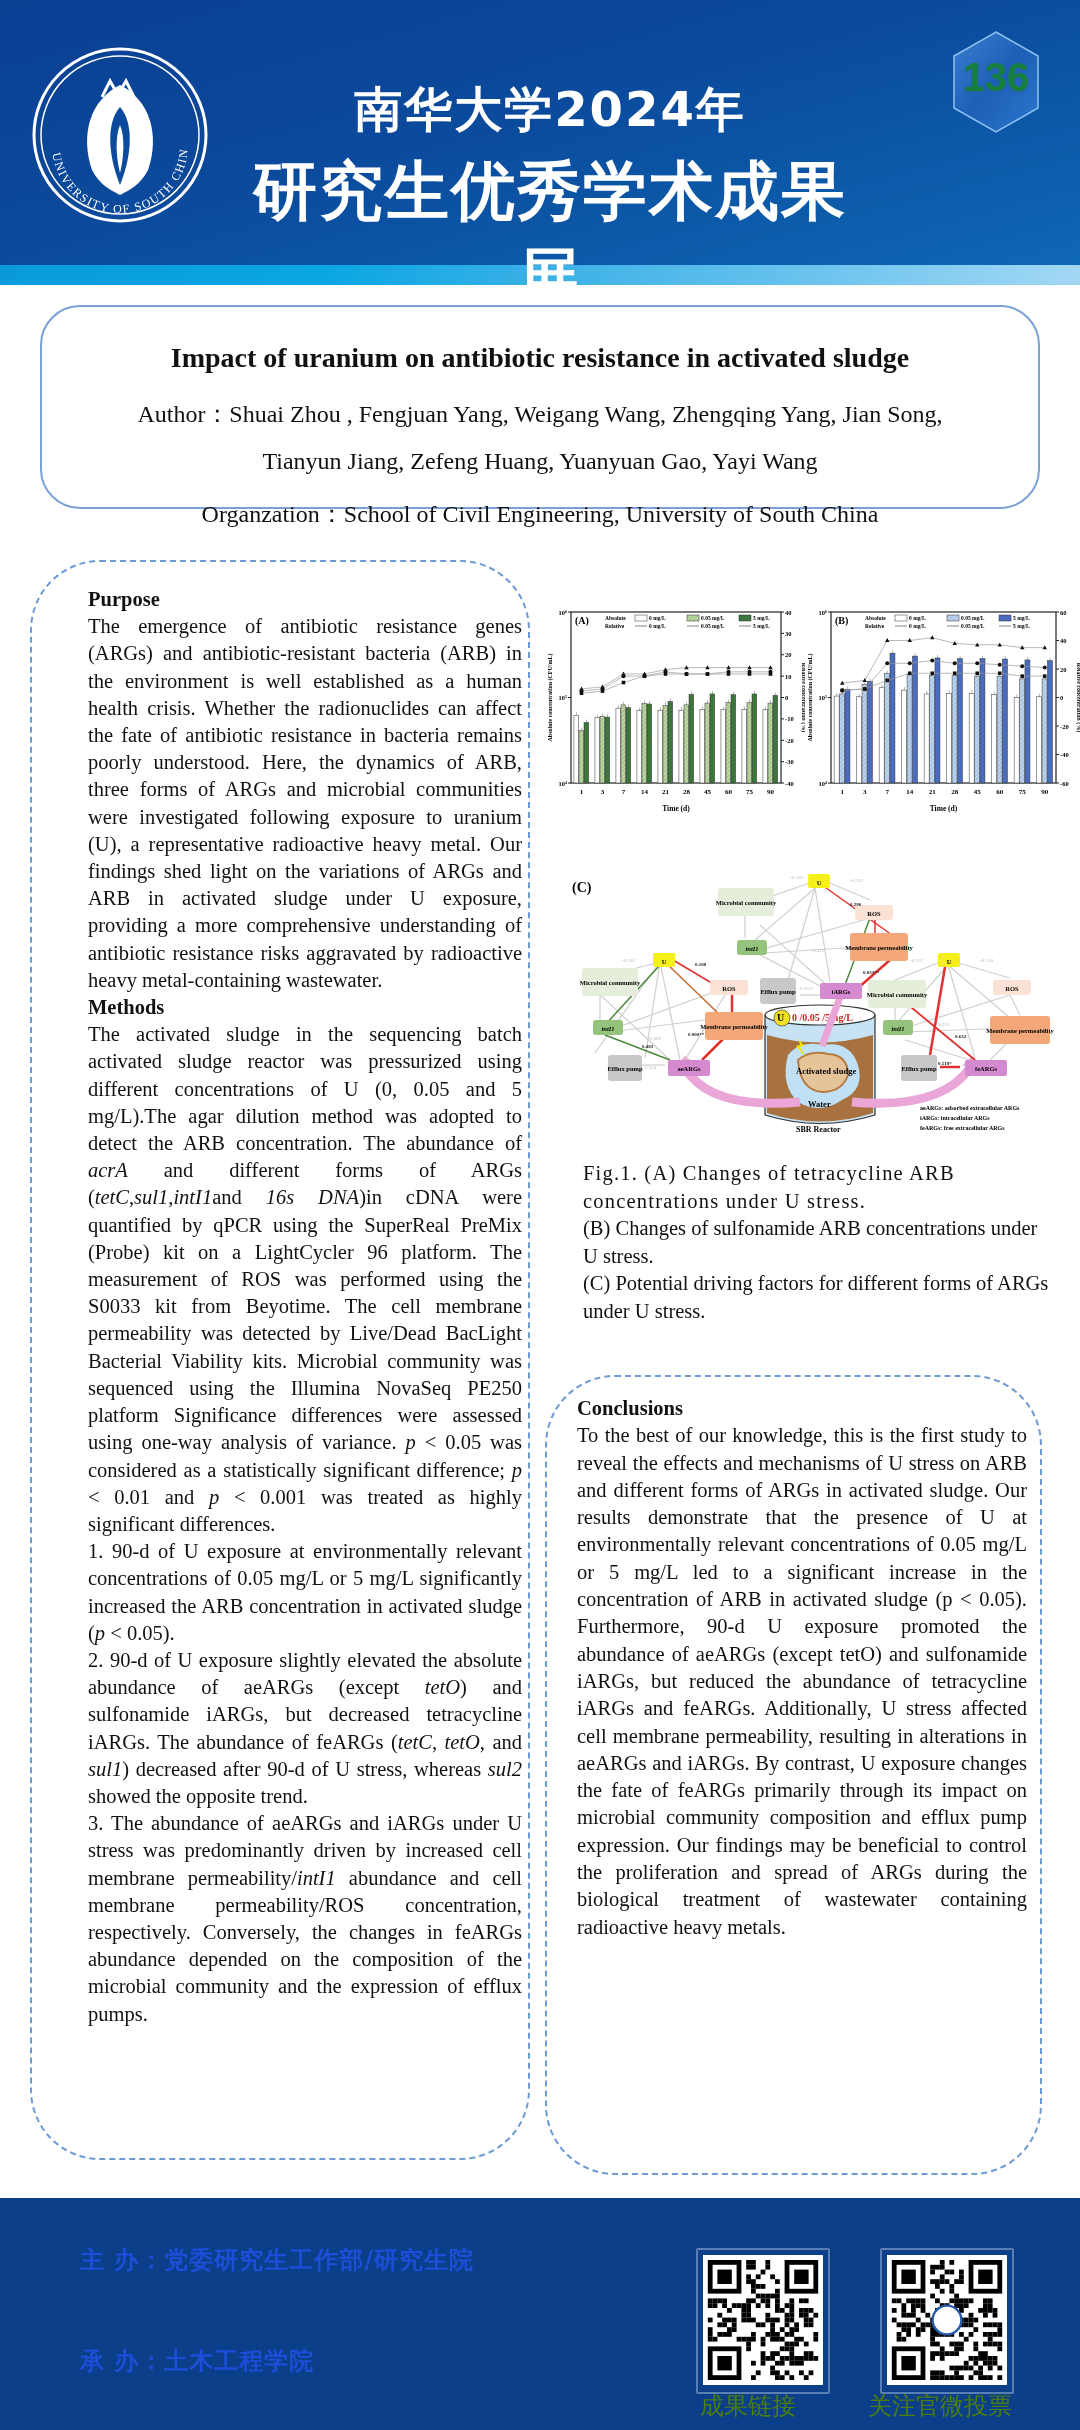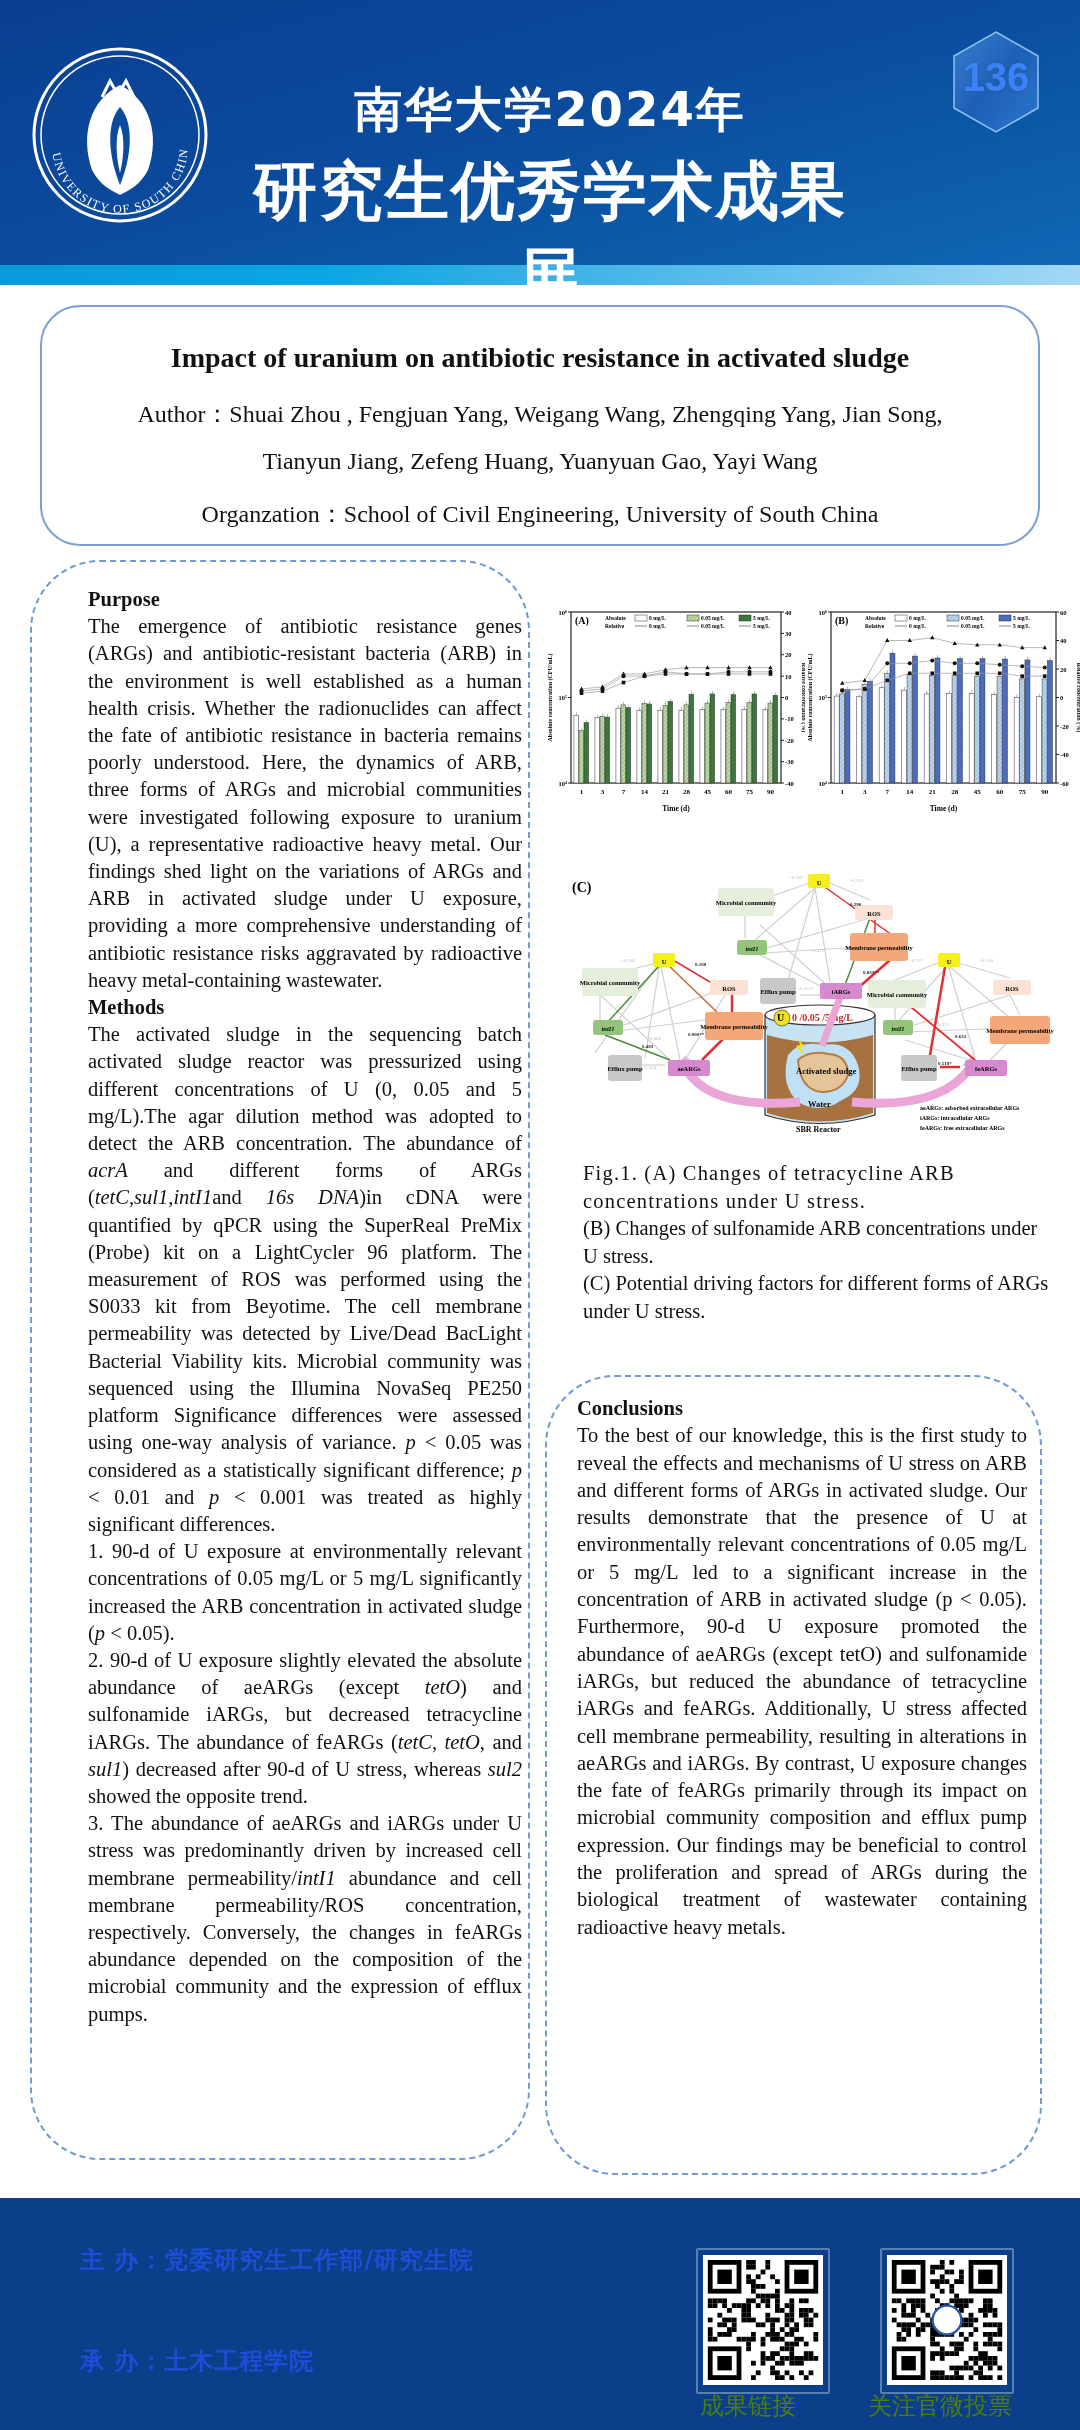--- a/index.html
+++ b/index.html
@@ -11,25 +11,25 @@
     background: linear-gradient(165deg, #0a3f92 0%, #0b4a9c 45%, #0c5aa9 75%, #0f68b5 100%); }
   .header-stripe { position: absolute; left: 0; top: 265px; width: 1080px; height: 20px;
     background: linear-gradient(90deg, #0a9ad9 0%, #0aa6e3 30%, #3ab0e6 50%, #6ac3ee 75%, #a3d8f4 100%); }
   .logo { position: absolute; left: 30px; top: 45px; width: 180px; height: 180px; }
   .title-cn { position: absolute; left: 240px; width: 620px; text-align: center; color: #fff;
     font-family: "DejaVu Sans", sans-serif; font-weight: bold; letter-spacing: 2px; }
   .title-cn.l1 { top: 78px; font-size: 48px; }
   .title-cn.l2 { top: 148px; font-size: 64px; }
   .badge { position: absolute; left: 950px; top: 30px; width: 92px; height: 105px; }
   .badge-num { position: absolute; left: 950px; top: 55px; width: 92px; text-align: center;
-    font-family: "Liberation Sans", sans-serif; font-weight: bold; font-size: 40px; color: #3b82f6;
+    font-family: "Liberation Sans", sans-serif; font-weight: bold; font-size: 40px; color: #15803d;
     text-shadow: 0 1px 2px #2a5c9f; }
 
   
-  .titlebox { position: absolute; left: 40px; top: 305px; width: 1000px; height: 241px;
+  .titlebox { position: absolute; left: 40px; top: 305px; width: 1000px; height: 204px;
     border: 2px solid #7ba0d4; border-radius: 40px; background: #fff; }
   .paper-title { position: absolute; left: 0; top: 35px; width: 100%; text-align: center;
     font-weight: bold; font-size: 28px; }
   .authors { position: absolute; left: 0; width: 100%; text-align: center; font-size: 24px; }
   .authors.a1 { top: 91px; }
   .authors.a2 { top: 141px; }
   .org { position: absolute; left: 0; top: 191px; width: 100%; text-align: center; font-size: 24px; }
 
   
   .leftbox { position: absolute; left: 30px; top: 560px; width: 500px; height: 1600px;

